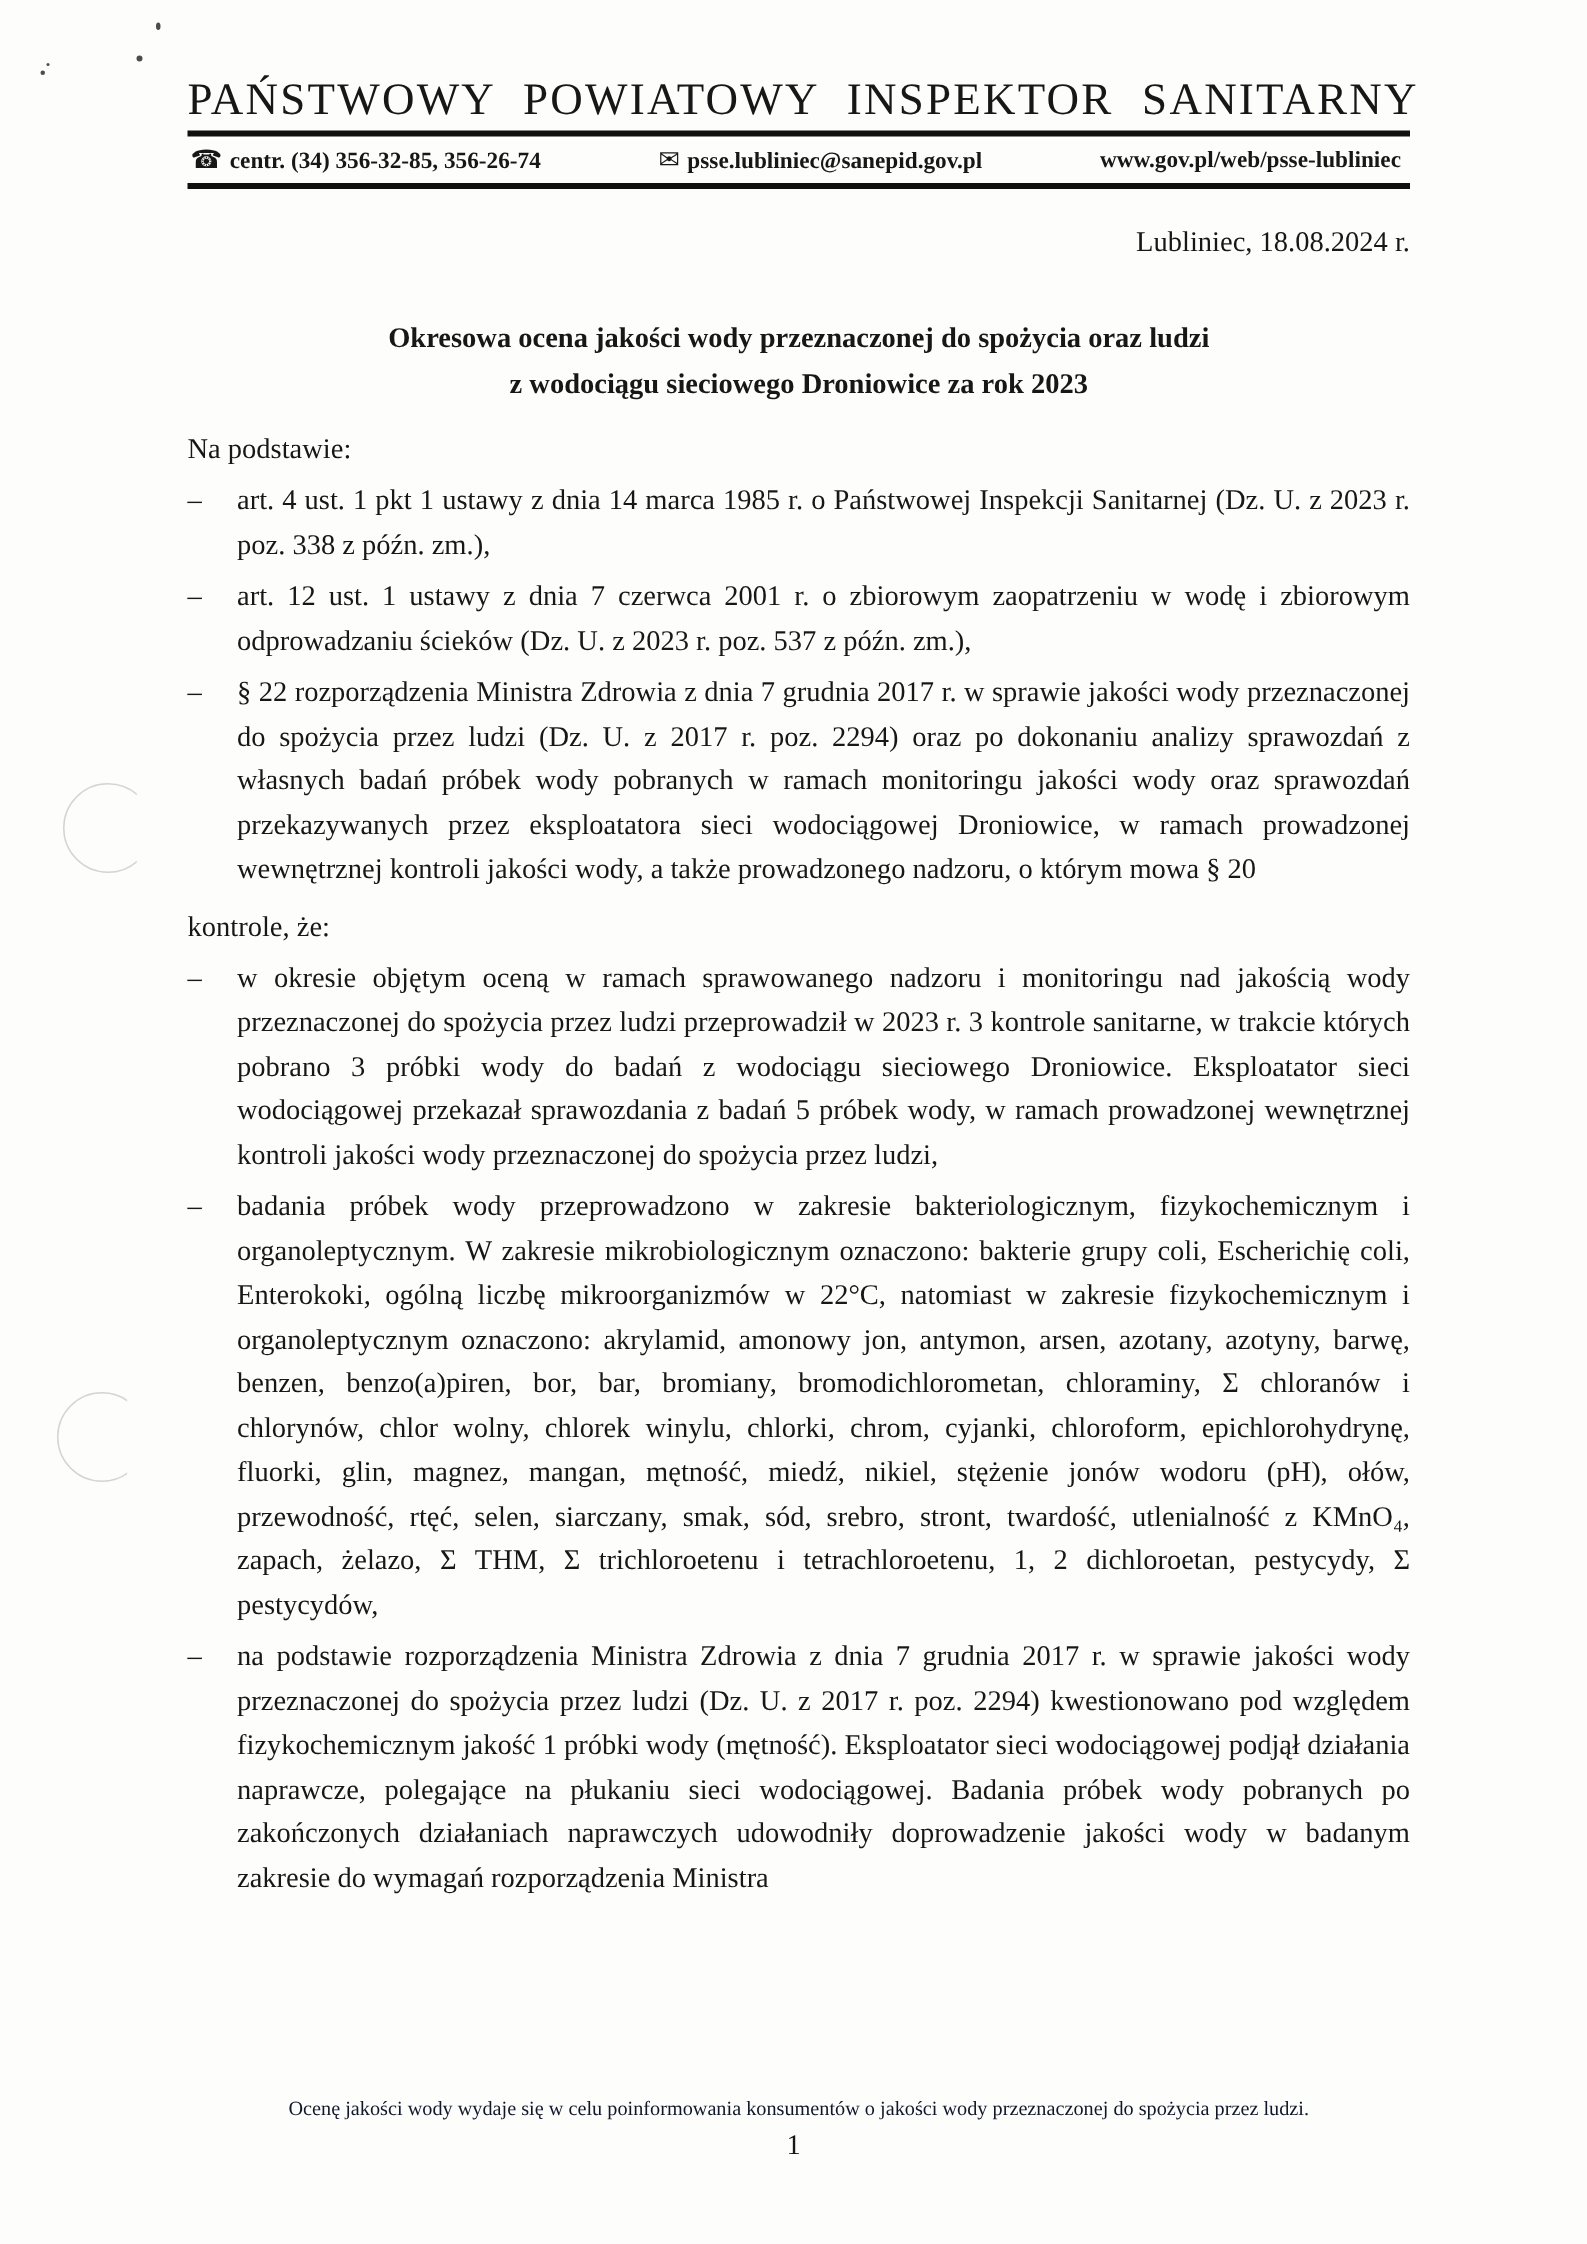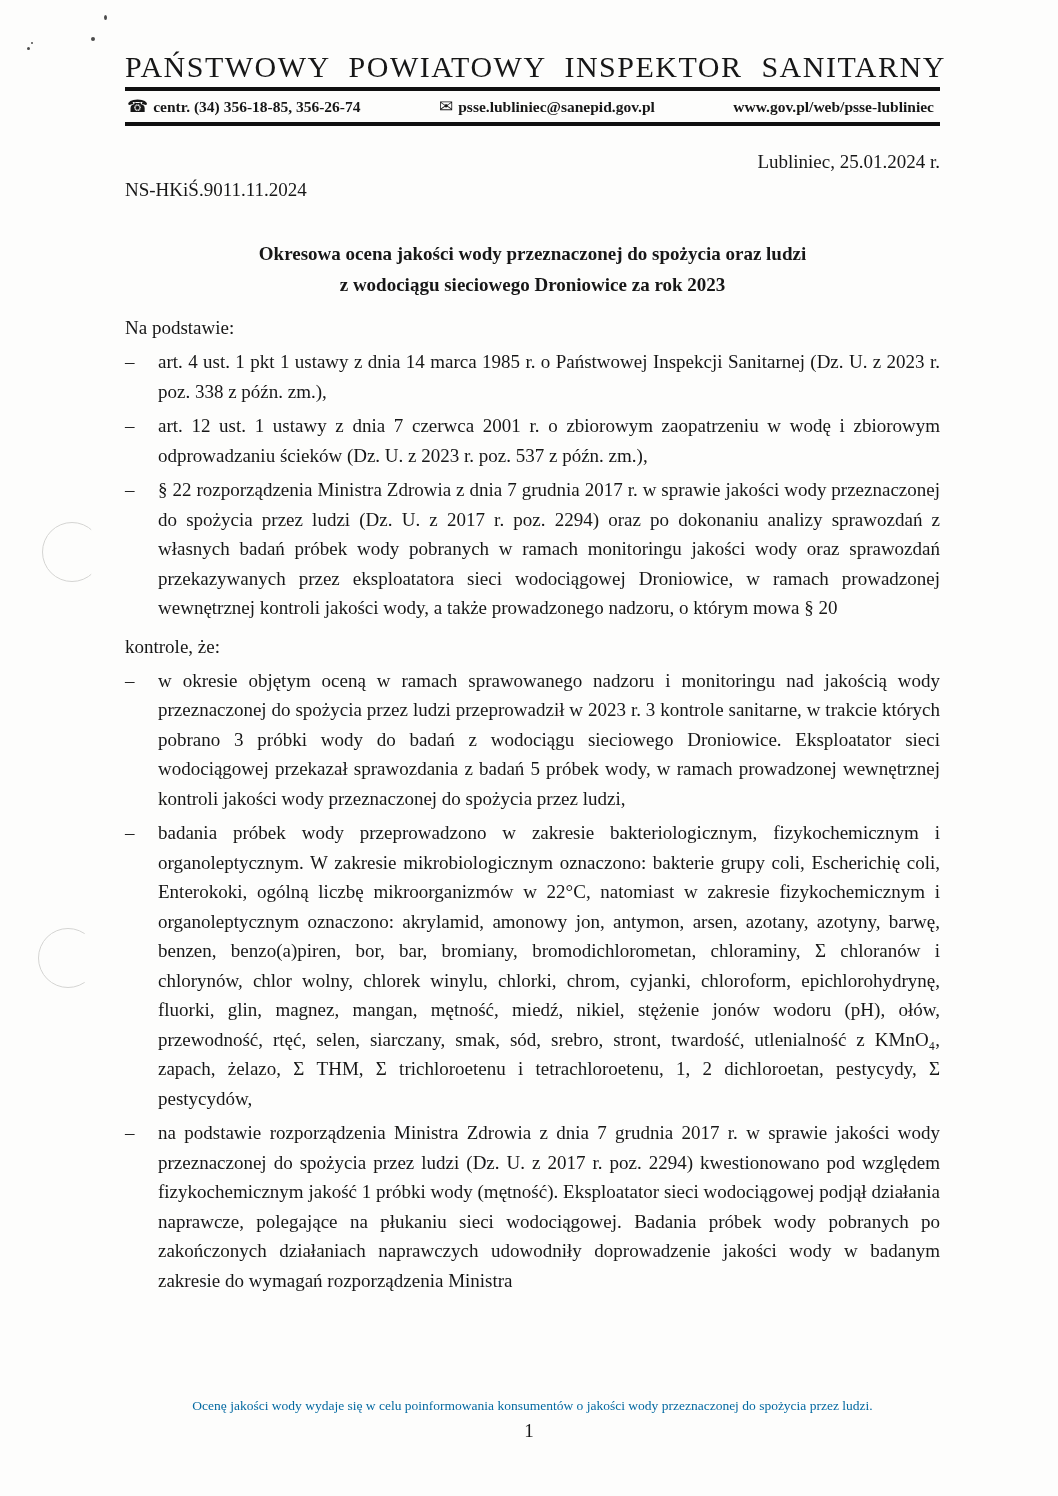--- a/index.html
+++ b/index.html
@@ -65,21 +65,21 @@
   .dash-item .dash{flex:none; width:33px;}
   .dash-item .itext{flex:1; text-align:justify;}
   .statement-heading{
     margin-top:33px; text-align:center;
     font-weight:bold; font-size:19px;
   }
   .statement-intro{margin-top:9px; font-size:19px; line-height:29px;}
   
   .footer-note{
     position:absolute; left:125px; right:118px; top:1398px;
-    text-align:center; font-size:13.5px; color:#0369a1;
+    text-align:center; font-size:13.5px; color:#0f172a;
   }
   .page-number{
     position:absolute; left:0; right:0; top:1420px;
     text-align:center; font-size:19px;
   }
   
   .punch{
     position:absolute; border:1.5px solid #cfcfcf; border-radius:50%;
     background:transparent;
   }
@@ -104,31 +104,30 @@
   <div class="speck s4"></div>
   <div class="punch punch1"></div>
   <div class="punch punch2"></div>
 
   <div class="content">
 
     <div>
       <div class="org-line1">PAŃSTWOWY POWIATOWY INSPEKTOR SANITARNY</div>
       <div class="contact-bar">
         <span class="contact-item">
-          <span class="c-icon">☎</span><span>centr. (34) 356-18-85, 356-26-74</span>
+          <span class="c-icon">☎</span><span>centr. (34) 356-32-85, 356-26-74</span>
         </span>
         <span class="contact-item">
           <span class="c-icon">✉</span><span>psse.lubliniec@sanepid.gov.pl</span>
         </span>
         <span class="contact-item">www.gov.pl/web/psse-lubliniec</span>
       </div>
     </div>
 
-    <div class="dateline">Lubliniec, 25.01.2024 r.</div>
-    <div class="reference">NS-HKiŚ.9011.11.2024</div>
+    <div class="dateline">Lubliniec, 18.08.2024 r.</div>
 
     <div class="doc-title">
       <div>Okresowa ocena jakości wody przeznaczonej do spożycia oraz ludzi</div>
       <div>z wodociągu sieciowego Droniowice za rok 2023</div>
     </div>
 
     <div class="intro">Na podstawie:</div>
     <div class="dash-list">
       <div class="dash-item">
         <span class="dash">–</span>

